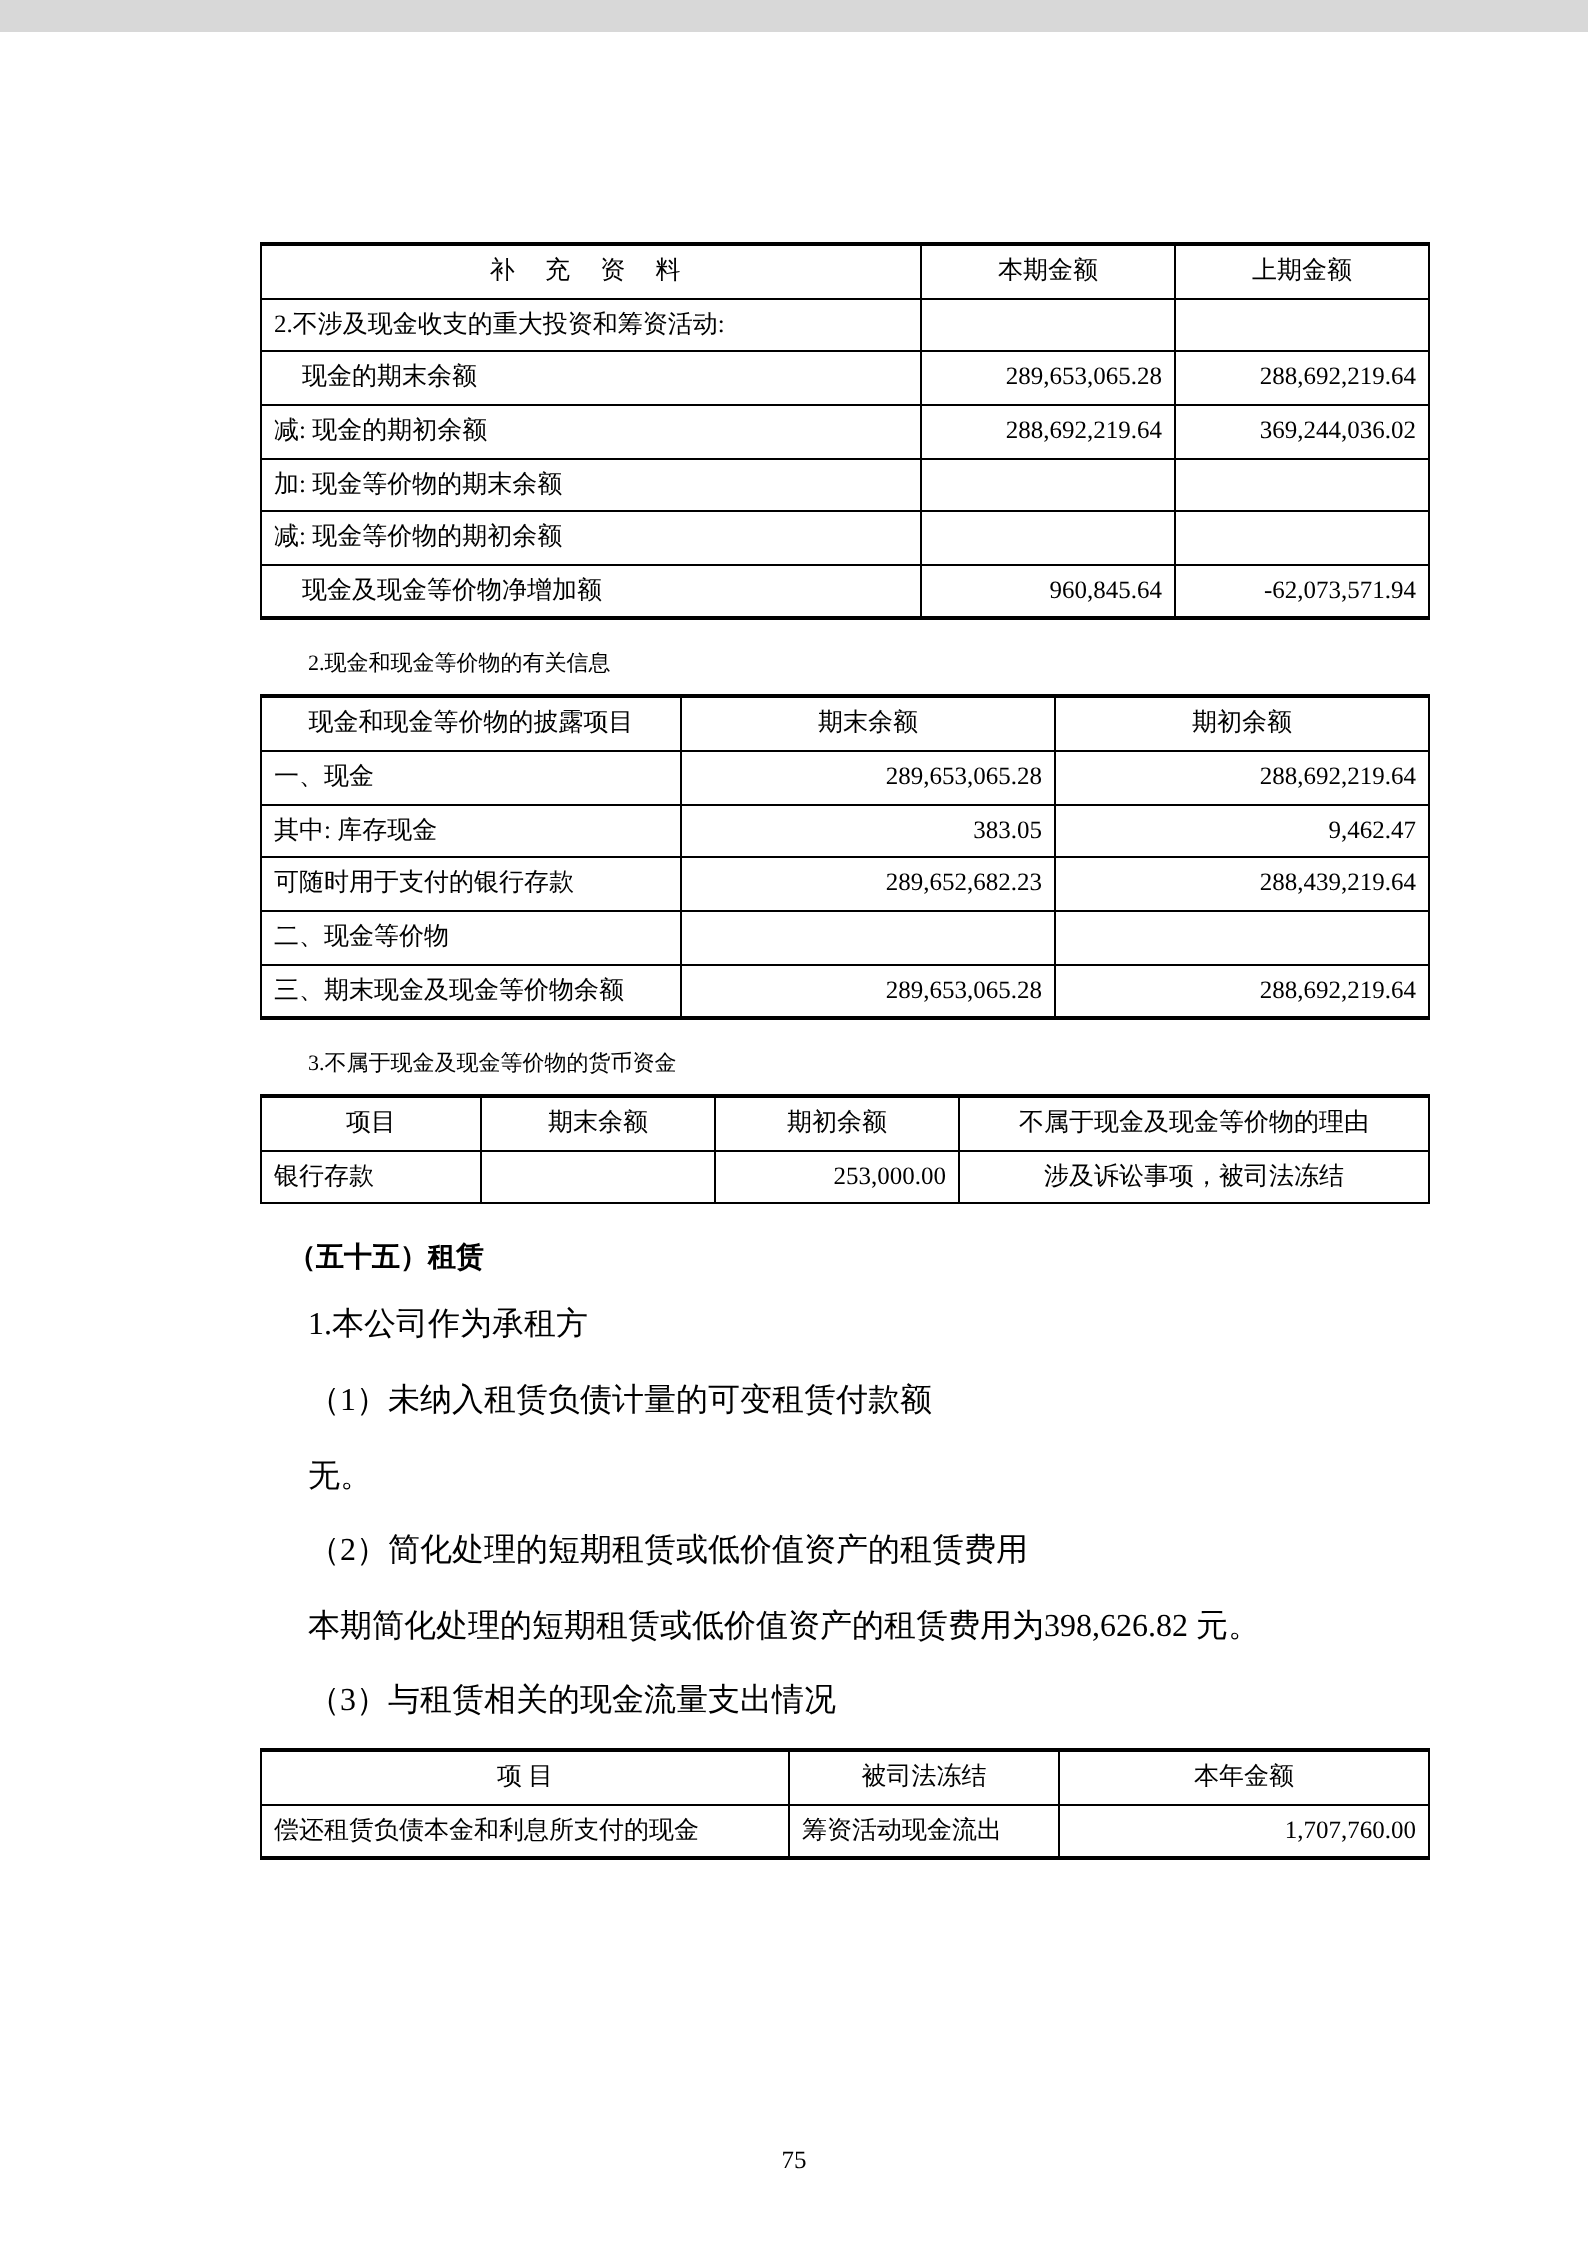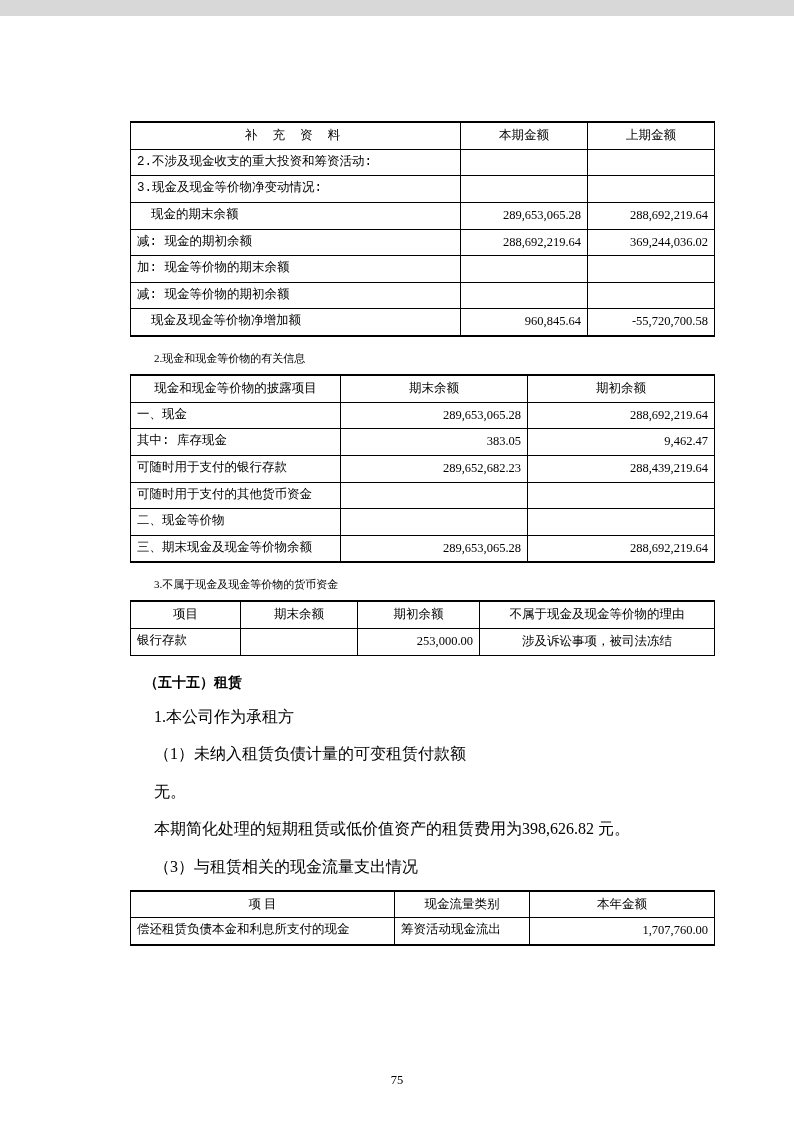--- a/index.html
+++ b/index.html
@@ -32,21 +32,21 @@
     border: 1px solid #000;
     font-size: 12.5px;
     font-weight: normal;
     padding: 5px 6px;
     vertical-align: middle;
     line-height: 1.25;
   }
   .thick-top td, .thick-top th { border-top-width: 2px; }
   .thick-bottom td, .thick-bottom th { border-bottom-width: 2px; }
   .c { text-align: center; }
-  .l { text-align: left; font-family: Liberation Mono, monospace; }
+  .l { text-align: left; }
   .num { text-align: right; font-family: "Liberation Serif", serif; }
   .indent1 { padding-left: 20px; }
   .spaced { letter-spacing: 6px; }
   .para {
     font-size: 16px;
     margin: 12px 0 0 0;
     line-height: 1.6;
   }
   .para-ind { text-indent: 24px; }
   .section-title {
@@ -88,25 +88,20 @@
             <th class="c spaced">补  充  资  料</th>
             <th class="c">本期金额</th>
             <th class="c">上期金额</th>
           </tr>
           <tr>
             <td class="l">2.不涉及现金收支的重大投资和筹资活动:</td>
             <td class="num"></td>
             <td class="num"></td>
           </tr>
           <tr>
-            <td class="l">3.现金及现金等价物净变动情况:</td>
-            <td class="num"></td>
-            <td class="num"></td>
-          </tr>
-          <tr>
             <td class="l indent1">现金的期末余额</td>
             <td class="num">289,653,065.28</td>
             <td class="num">288,692,219.64</td>
           </tr>
           <tr>
             <td class="l">减: 现金的期初余额</td>
             <td class="num">288,692,219.64</td>
             <td class="num">369,244,036.02</td>
           </tr>
           <tr>
@@ -115,21 +110,21 @@
             <td class="num"></td>
           </tr>
           <tr>
             <td class="l">减: 现金等价物的期初余额</td>
             <td class="num"></td>
             <td class="num"></td>
           </tr>
           <tr class="thick-bottom">
             <td class="l indent1">现金及现金等价物净增加额</td>
             <td class="num">960,845.64</td>
-            <td class="num">-55,720,700.58</td>
+            <td class="num">-62,073,571.94</td>
           </tr>
         </tbody>
       </table>
     </div>
 
     <div class="tbl-label">2.现金和现金等价物的有关信息</div>
 
     <div>
       <table>
         <colgroup>
@@ -150,25 +145,20 @@
           </tr>
           <tr>
             <td class="l">其中: 库存现金</td>
             <td class="num">383.05</td>
             <td class="num">9,462.47</td>
           </tr>
           <tr>
             <td class="l">可随时用于支付的银行存款</td>
             <td class="num">289,652,682.23</td>
             <td class="num">288,439,219.64</td>
-          </tr>
-          <tr>
-            <td class="l">可随时用于支付的其他货币资金</td>
-            <td class="num"></td>
-            <td class="num"></td>
           </tr>
           <tr>
             <td class="l">二、现金等价物</td>
             <td class="num"></td>
             <td class="num"></td>
           </tr>
           <tr class="thick-bottom">
             <td class="l">三、期末现金及现金等价物余额</td>
             <td class="num">289,653,065.28</td>
             <td class="num">288,692,219.64</td>
@@ -201,34 +191,35 @@
             <td class="c">涉及诉讼事项，被司法冻结</td>
           </tr>
         </tbody>
       </table>
     </div>
 
     <div class="section-title">（五十五）租赁</div>
     <div class="para para-ind">1.本公司作为承租方</div>
     <div class="para para-ind">（1）未纳入租赁负债计量的可变租赁付款额</div>
     <div class="para para-ind">无。</div>
+    <div class="para para-ind">（2）简化处理的短期租赁或低价值资产的租赁费用</div>
     <div class="para para-ind">本期简化处理的短期租赁或低价值资产的租赁费用为398,626.82 元。</div>
     <div class="para para-ind">（3）与租赁相关的现金流量支出情况</div>
 
     <div class="tbl-block">
       <table>
         <colgroup>
           <col style="width:264px">
           <col style="width:135px">
           <col style="width:185px">
         </colgroup>
         <tbody>
           <tr class="thick-top">
             <th class="c">项    目</th>
-            <th class="c">现金流量类别</th>
+            <th class="c">被司法冻结</th>
             <th class="c">本年金额</th>
           </tr>
           <tr class="thick-bottom">
             <td class="l">偿还租赁负债本金和利息所支付的现金</td>
             <td class="l">筹资活动现金流出</td>
             <td class="num">1,707,760.00</td>
           </tr>
         </tbody>
       </table>
     </div>

